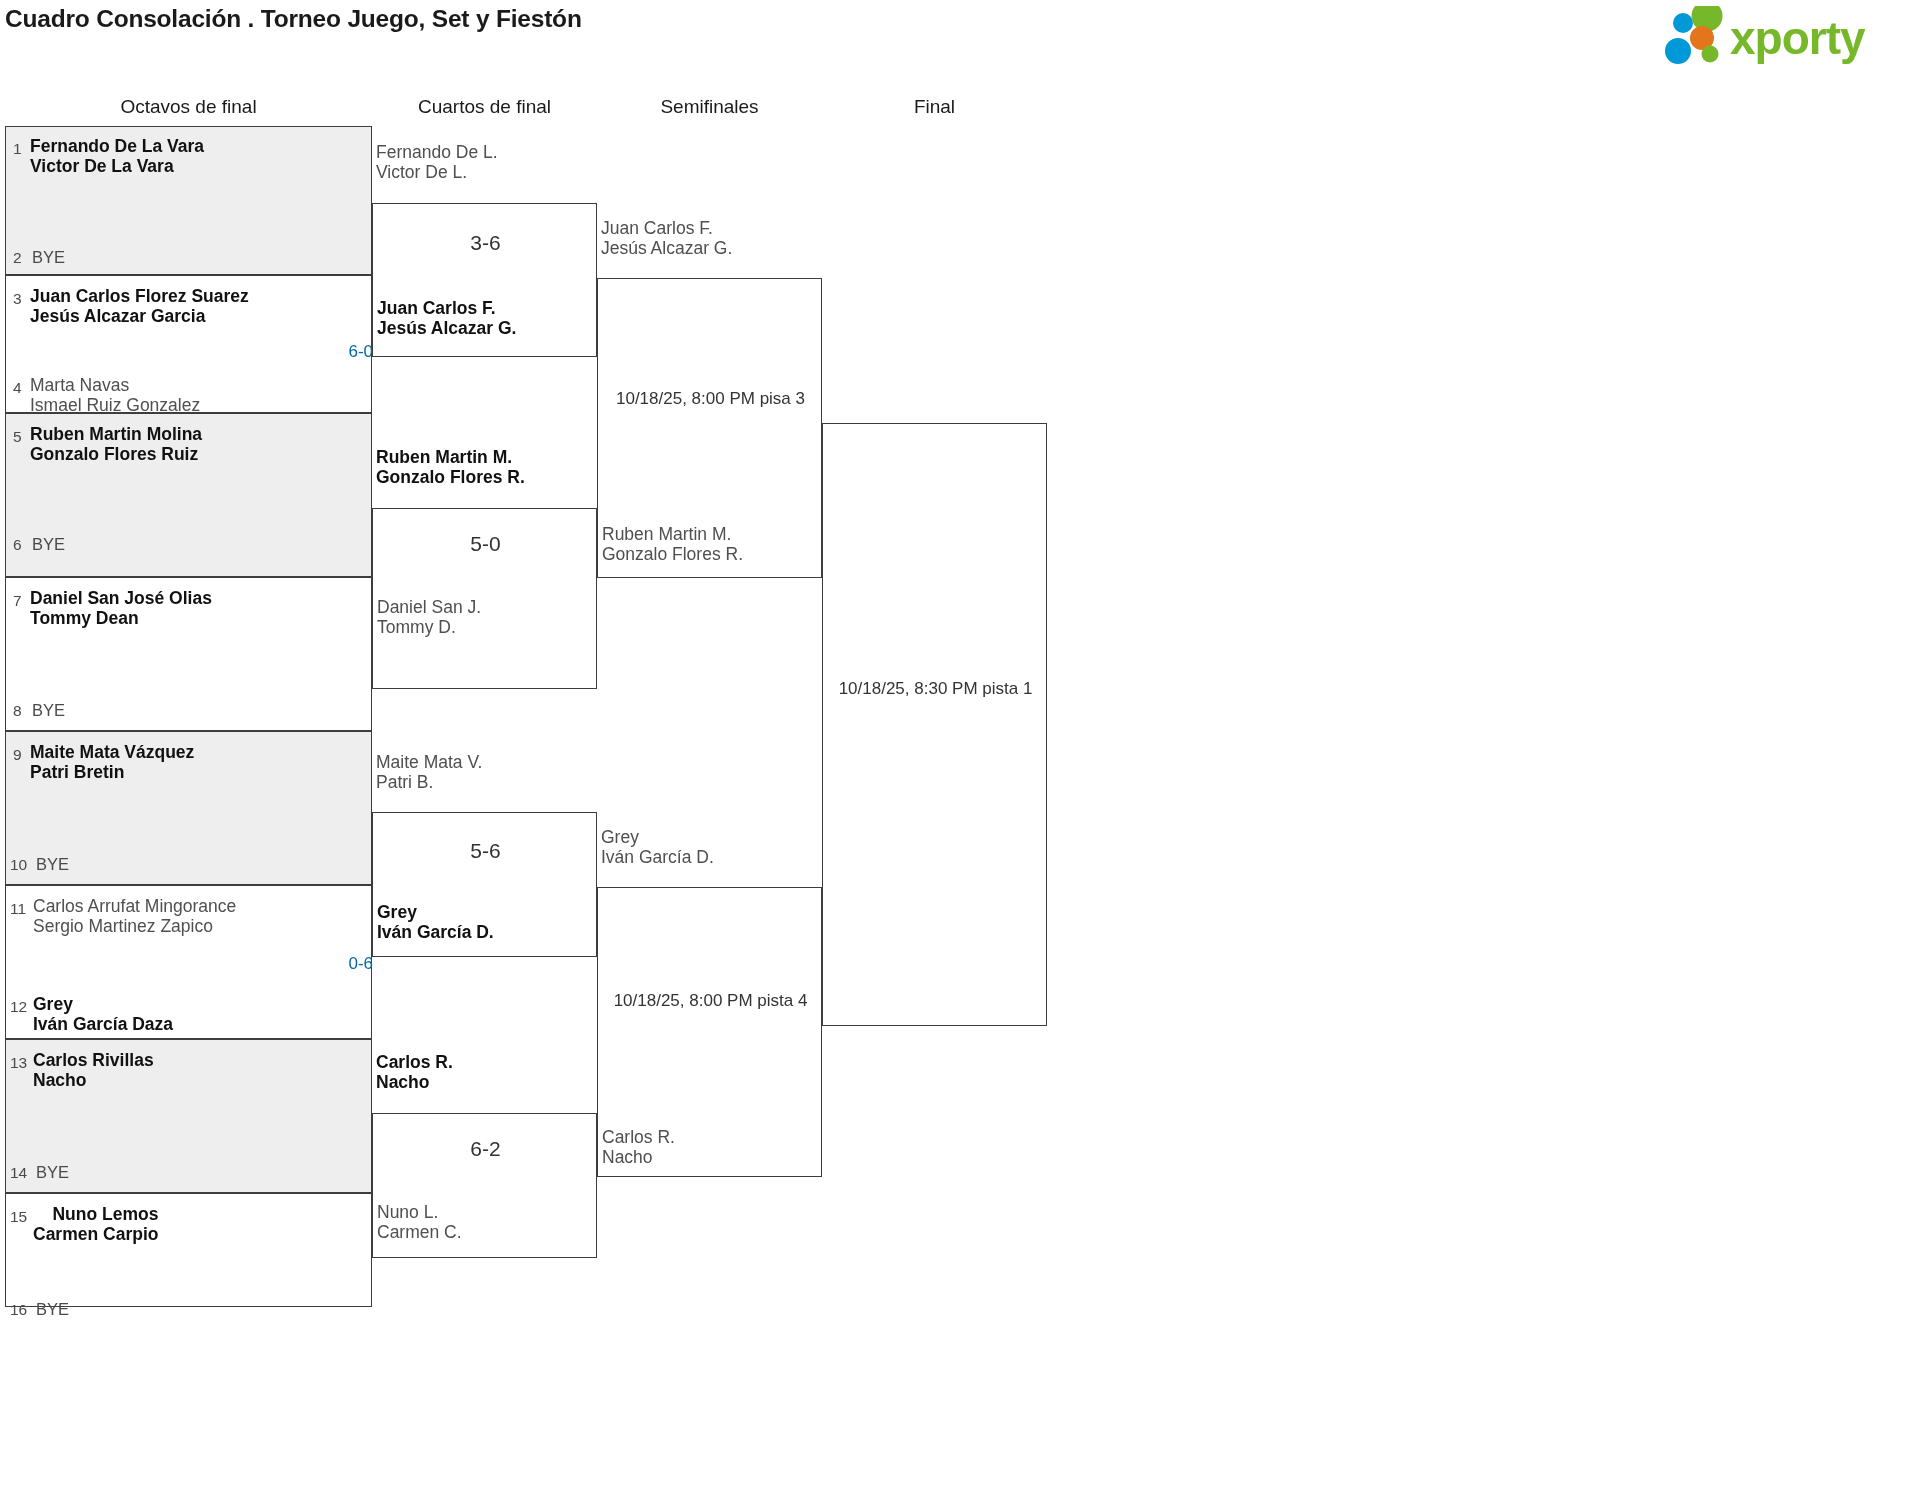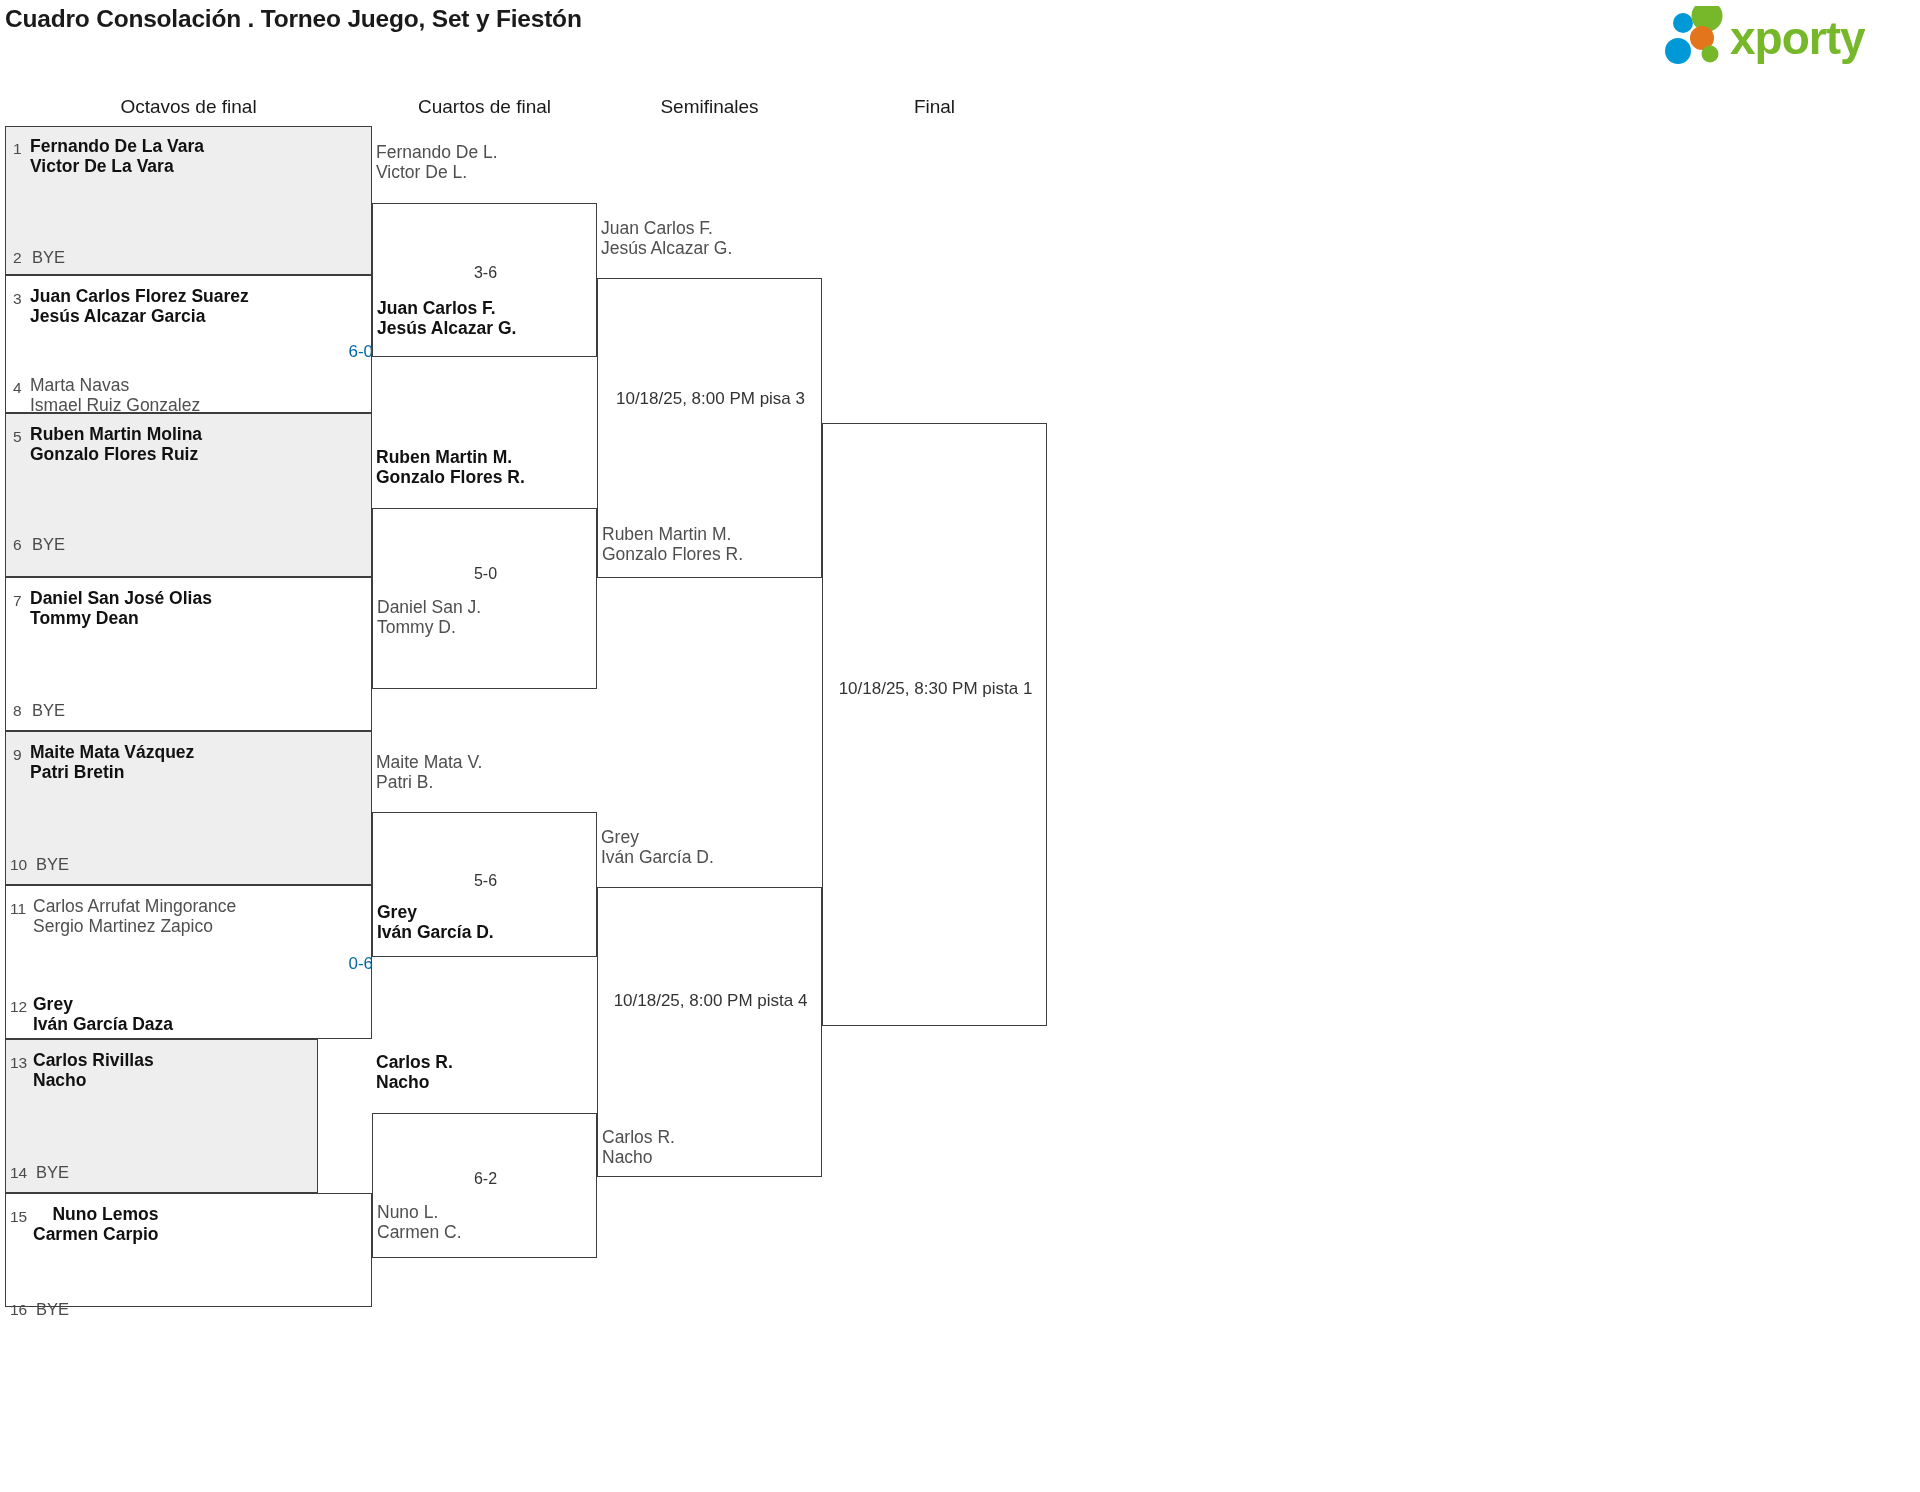--- a/index.html
+++ b/index.html
@@ -56,22 +56,22 @@
     position:absolute;font-size:17px;color:#0369a1;font-weight:400;
     text-align:right;white-space:nowrap;
   }
 
   
   .mbox{
     position:absolute;box-sizing:border-box;
     border:1.4px solid #3d3d3d;background:transparent;
   }
   .mscore{
-    position:absolute;font-size:16px;color:#333333;font-weight:400;
-    text-align:center;white-space:nowrap;margin-top:33px;
+    position:absolute;font-size:21px;color:#333333;font-weight:400;
+    text-align:center;white-space:nowrap;
   }
   .entry{
     position:absolute;font-size:17.5px;line-height:19.5px;white-space:nowrap;
   }
   .entry.win{font-weight:700;color:#111111;}
   .entry.lose{font-weight:400;color:#4f4f4f;}
   .entry div{white-space:nowrap;}
 
   .sched{
     position:absolute;font-size:17px;color:#333333;font-weight:400;
@@ -166,21 +166,21 @@
       <div>Sergio Martinez Zapico</div>
     </div>
     <span class="r1score" style="left:0;top:68px;width:367px;">0-6</span>
     <span class="seed" style="left:4px;top:112px;">12</span>
     <div class="names win" style="left:27px;top:109px;">
       <div>Grey</div>
       <div>Iván García Daza</div>
     </div>
   </div>
 
-  <div class="slot shaded" style="left:5px;top:1039px;width:313px;height:154px;">
+  <div class="slot shaded" style="left:5px;top:1039px;width:367px;height:154px;">
     <span class="seed" style="left:4px;top:14px;">13</span>
     <div class="names win" style="left:27px;top:11px;">
       <div>Carlos Rivillas</div>
       <div>Nacho</div>
     </div>
     <span class="seed" style="left:4px;top:124px;">14</span>
     <span class="bye" style="left:30px;top:123px;">BYE</span>
   </div>
 
   <div class="slot" style="left:5px;top:1193px;width:367px;height:114px;">

